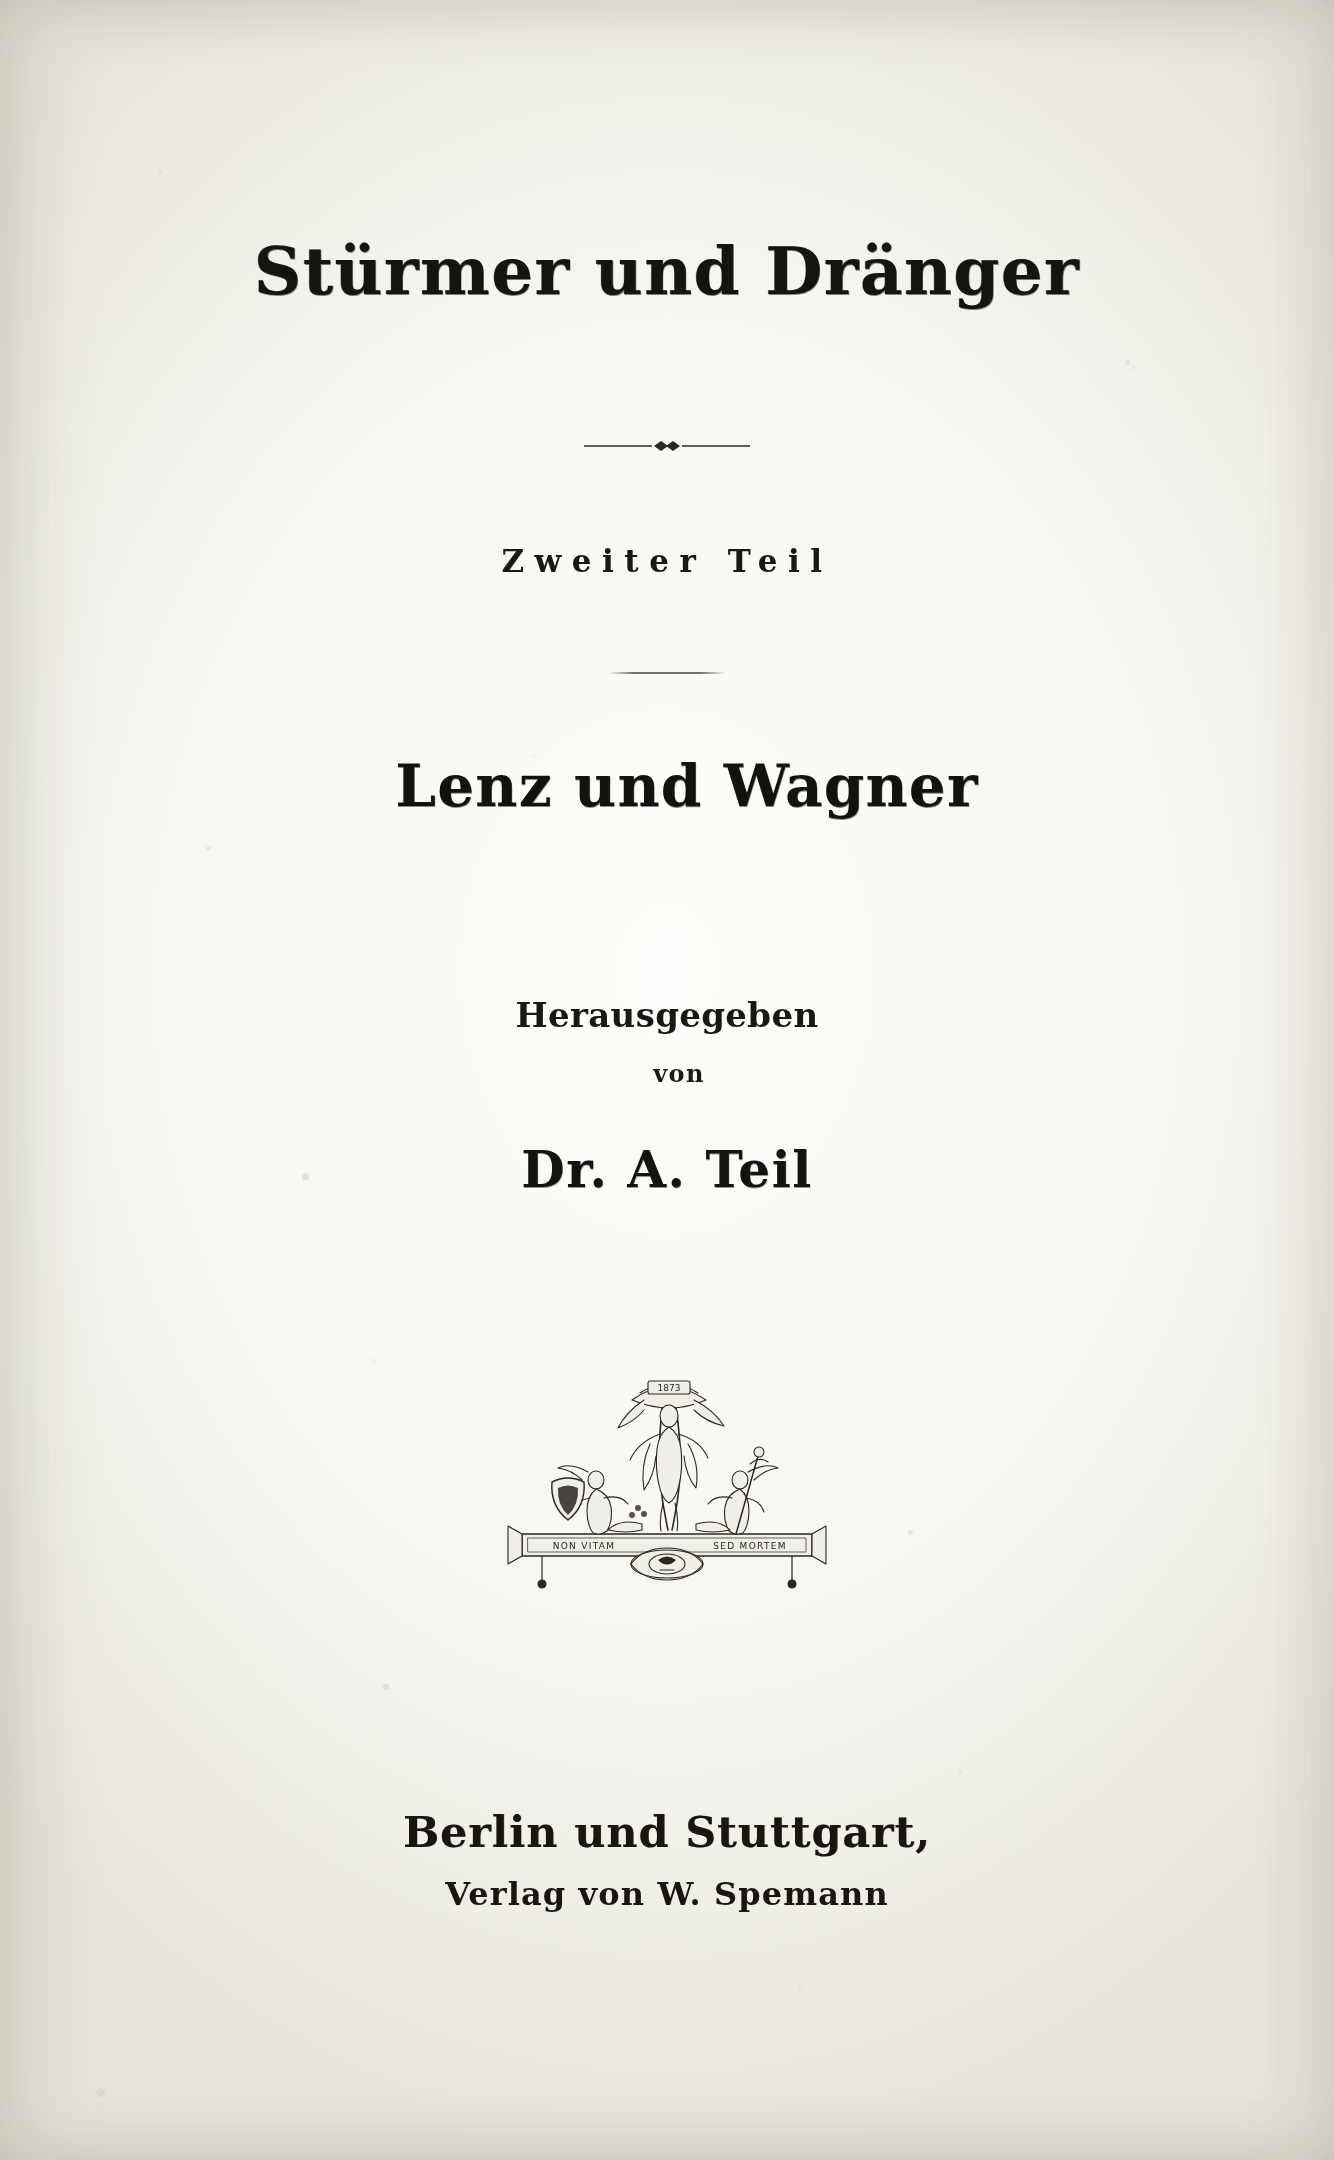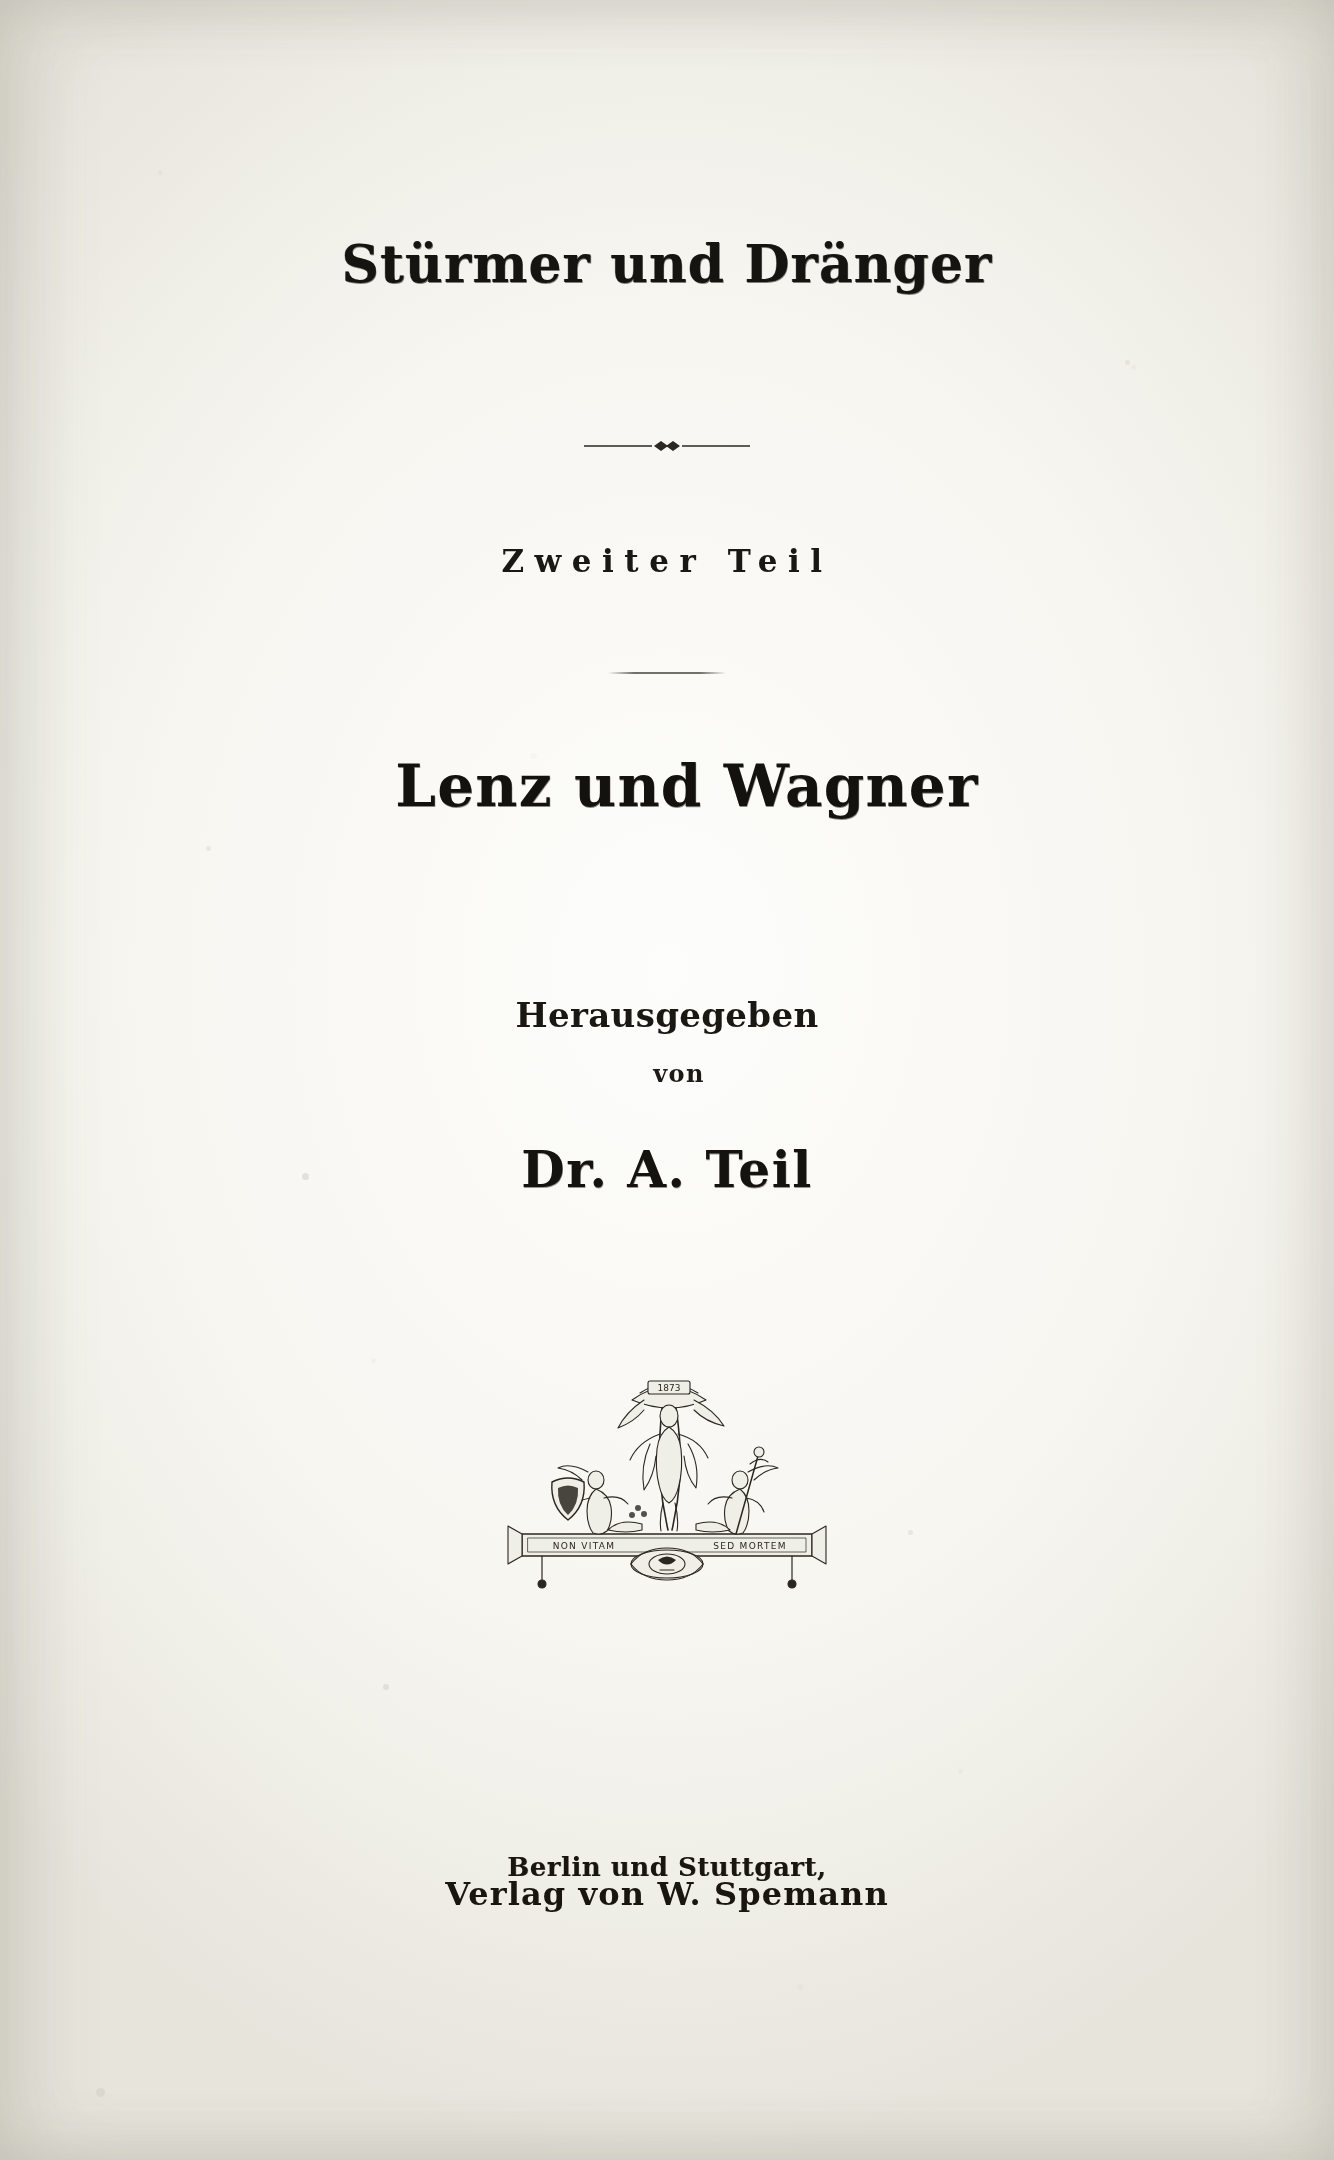--- a/index.html
+++ b/index.html
@@ -67,21 +67,21 @@
     font-weight: 700;
     letter-spacing: 0.02em;
   }
 
   
   .main-title {
     position: absolute;
     top: 238px;
     left: 0;
     right: 0;
-    font-size: 52px;
+    font-size: 66px;
     line-height: 1;
     font-weight: 700;
     letter-spacing: 0.02em;
     color: #151410;
     text-shadow: 0.6px 0.6px 0 rgba(30,28,22,.55), -0.5px 0 0 rgba(30,28,22,.35);
     font-family: "DejaVu Serif", serif;
   }
 
   
   .ornament-rule {
@@ -169,27 +169,26 @@
     transform: translateX(-50%);
     width: 350px;
     height: 265px;
   }
 
   
   .imprint-city {
     position: absolute;
     top: 1807px;
     left: 0; right: 0;
-    font-size: 26px;
+    font-size: 43px;
     font-weight: 700;
     letter-spacing: 0.02em;
     color: #18160f;
     text-shadow: 0.4px 0.4px 0 rgba(30,28,22,.4);
     font-family: "DejaVu Serif", serif;
-    margin-top: 45px;
   }
   .imprint-publisher {
     position: absolute;
     top: 1875px;
     left: 0; right: 0;
     font-size: 32px;
     font-weight: 700;
     letter-spacing: 0.035em;
     color: #18160f;
     font-family: "DejaVu Serif", serif;

